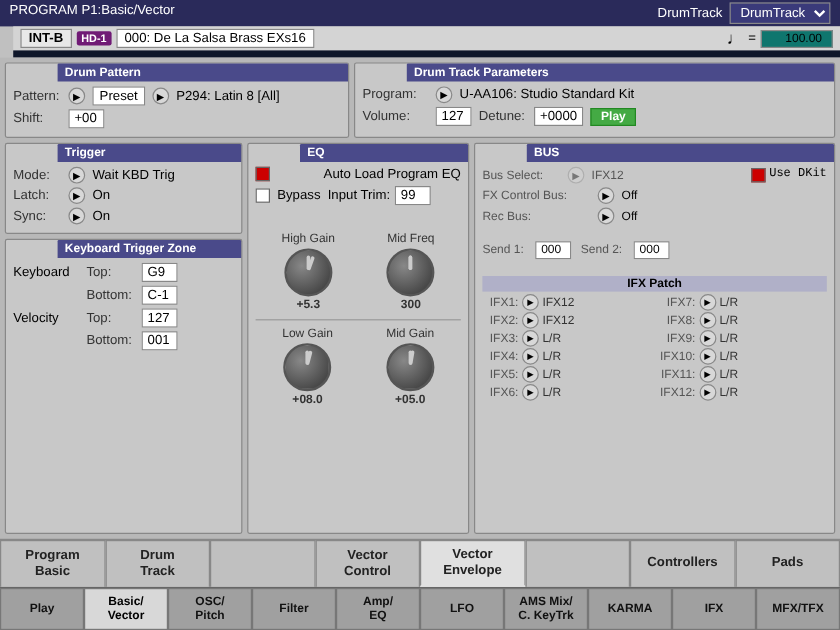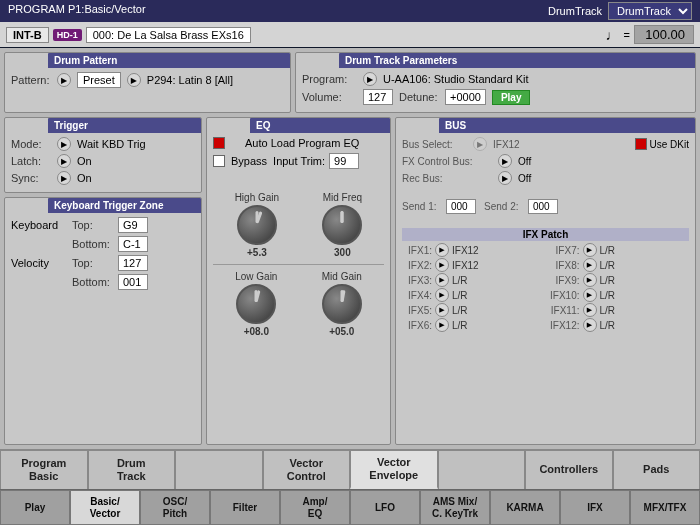--- a/index.html
+++ b/index.html
@@ -32,21 +32,22 @@
     }
 
     
     #top-bar {
       background: #d4d4d4;
       display: flex;
       align-items: center;
       justify-content: space-between;
       padding: 3px 6px;
       height: 26px;
-      border-bottom: 1px solid #0f172a;
+      border-bottom: 6px solid #0f172a;
+      margin-left: 11px;
     }
     .int-b-group { display: flex; align-items: center; gap: 4px; }
     .int-b-label {
       background: #e8e8e8;
       border: 1px solid #888;
       padding: 1px 6px;
       font-weight: bold;
       font-size: 11px;
     }
     .hd1-badge {
@@ -59,24 +60,24 @@
     }
     .patch-name {
       background: white;
       border: 1px solid #888;
       padding: 1px 6px;
       font-size: 11px;
     }
     .tempo-group { display: flex; align-items: center; gap: 4px; }
     .tempo-icon { font-size: 14px; }
     .tempo-value {
-      background: #a3a3a3;
+      background: #0f766e;
       border: 1px solid #888;
       padding: 1px 8px;
-      font-size: 13px;
+      font-size: 10px;
       min-width: 60px;
       text-align: right;
     }
 
     
     #main {
       display: flex;
       flex-direction: column;
       padding: 4px;
       gap: 4px;
@@ -202,21 +203,22 @@
     .knobs-row {
       display: flex;
       justify-content: space-around;
       padding: 4px 0;
     }
 
     
     .checkbox-group {
       display: flex;
       align-items: center;
-      gap: 20px;
+      gap: 0;
+      justify-content: space-between;
     }
     .cb-box {
       width: 12px;
       height: 12px;
       border: 1px solid #666;
       background: #cc0000;
       display: inline-block;
     }
     .cb-box-empty {
       width: 12px;
@@ -367,20 +369,24 @@
     <div class="panel drum-pattern-panel">
       <div class="panel-header">Drum Pattern</div>
       <div class="panel-body">
         <div class="form-row">
           <span class="form-label">Pattern:</span>
           <span class="arrow-btn">▶</span>
           <span class="value-box">Preset</span>
           <span class="arrow-btn">▶</span>
           <span>P294: Latin 8 [All]</span>
         </div>
+        <div class="form-row">
+          <span class="form-label">Shift:</span>
+          <span class="value-box-sm">+00</span>
+        </div>
       </div>
     </div>
 
     <div class="panel drum-track-panel">
       <div class="panel-header">Drum Track Parameters</div>
       <div class="panel-body">
         <div class="form-row">
           <span class="form-label2">Program:</span>
           <span class="arrow-btn">▶</span>
           <span>U-AA106: Studio Standard Kit</span>
@@ -502,21 +508,21 @@
     </div>
 
     <div class="panel bus-panel">
       <div class="panel-header">BUS</div>
       <div class="panel-body">
 
         <div class="form-row">
           <span style="font-size:10px;color:#555;min-width:65px;">Bus Select:</span>
           <span class="arrow-btn" style="opacity:0.4;">▶</span>
           <span style="font-size:10px;color:#555;">IFX12</span>
-          <span style="margin-left:auto;display:flex;align-items:flex-end;gap:3px;">
+          <span style="margin-left:auto;display:flex;align-items:flex-start;gap:3px;font-family:Liberation Mono, monospace;">
             <span class="cb-box"></span>
             <span style="font-size:10px;">Use DKit</span>
           </span>
         </div>
 
         <div class="form-row">
           <span style="font-size:10px;color:#555;min-width:90px;">FX Control Bus:</span>
           <span class="arrow-btn">▶</span>
           <span style="font-size:10px;">Off</span>
         </div>

